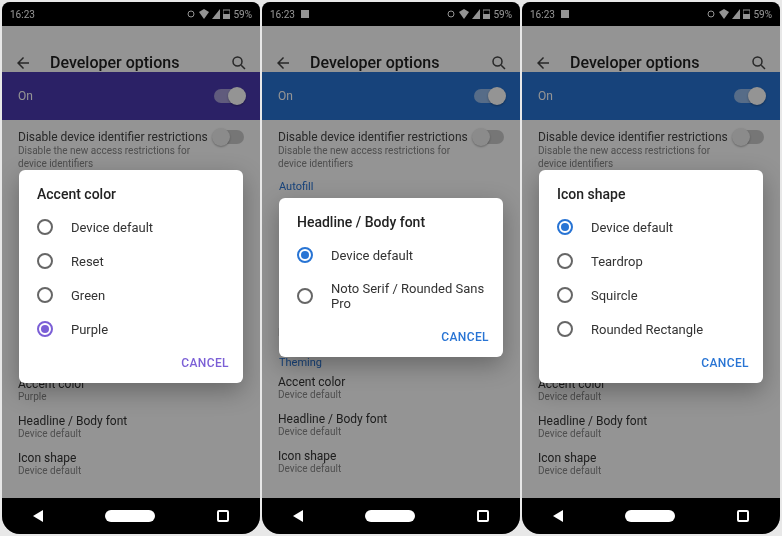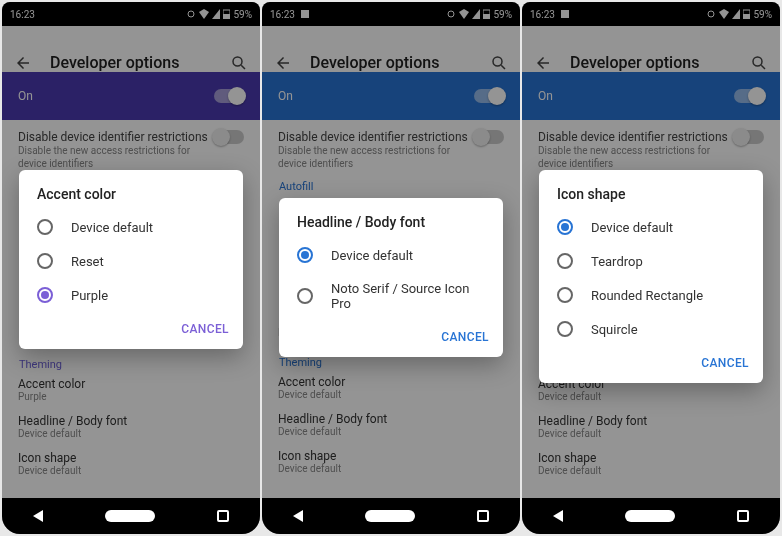--- a/index.html
+++ b/index.html
@@ -115,20 +115,24 @@
       <div>
           <div class="radio-row">
             <div class="radio"></div>
             <span>Device default</span>
           </div>
           <div class="radio-row">
             <div class="radio"></div>
             <span>Reset</span>
           </div>
           <div class="radio-row">
+            <div class="radio"></div>
+            <span>Green</span>
+          </div>
+          <div class="radio-row">
             <div class="radio checked"></div>
             <span>Purple</span>
           </div>
         </div>
       <div class="dialog-actions">
         <span class="cancel" style="color:#7b5fd6">CANCEL</span>
       </div>
     </div>
   </div>
   <div class="navbar">
@@ -206,21 +210,21 @@
   <div class="overlay">
     <div class="dialog" style="margin-top:196px;--acc:#2874d4">
       <h3>Headline / Body font</h3>
       <div>
           <div class="radio-row">
             <div class="radio checked"></div>
             <span>Device default</span>
           </div>
           <div class="radio-row">
             <div class="radio"></div>
-            <span>Noto Serif / Source Icon Pro</span>
+            <span>Noto Serif / Rounded Sans Pro</span>
           </div>
         </div>
       <div class="dialog-actions">
         <span class="cancel" style="color:#2874d4">CANCEL</span>
       </div>
     </div>
   </div>
   <div class="navbar">
     <div class="nav-back"></div>
     <div class="nav-home"></div>
@@ -298,25 +302,25 @@
           <div class="radio-row">
             <div class="radio checked"></div>
             <span>Device default</span>
           </div>
           <div class="radio-row">
             <div class="radio"></div>
             <span>Teardrop</span>
           </div>
           <div class="radio-row">
             <div class="radio"></div>
+            <span>Squircle</span>
+          </div>
+          <div class="radio-row">
+            <div class="radio"></div>
             <span>Rounded Rectangle</span>
-          </div>
-          <div class="radio-row">
-            <div class="radio"></div>
-            <span>Squircle</span>
           </div>
         </div>
       <div class="dialog-actions">
         <span class="cancel" style="color:#2874d4">CANCEL</span>
       </div>
     </div>
   </div>
   <div class="navbar">
     <div class="nav-back"></div>
     <div class="nav-home"></div>

